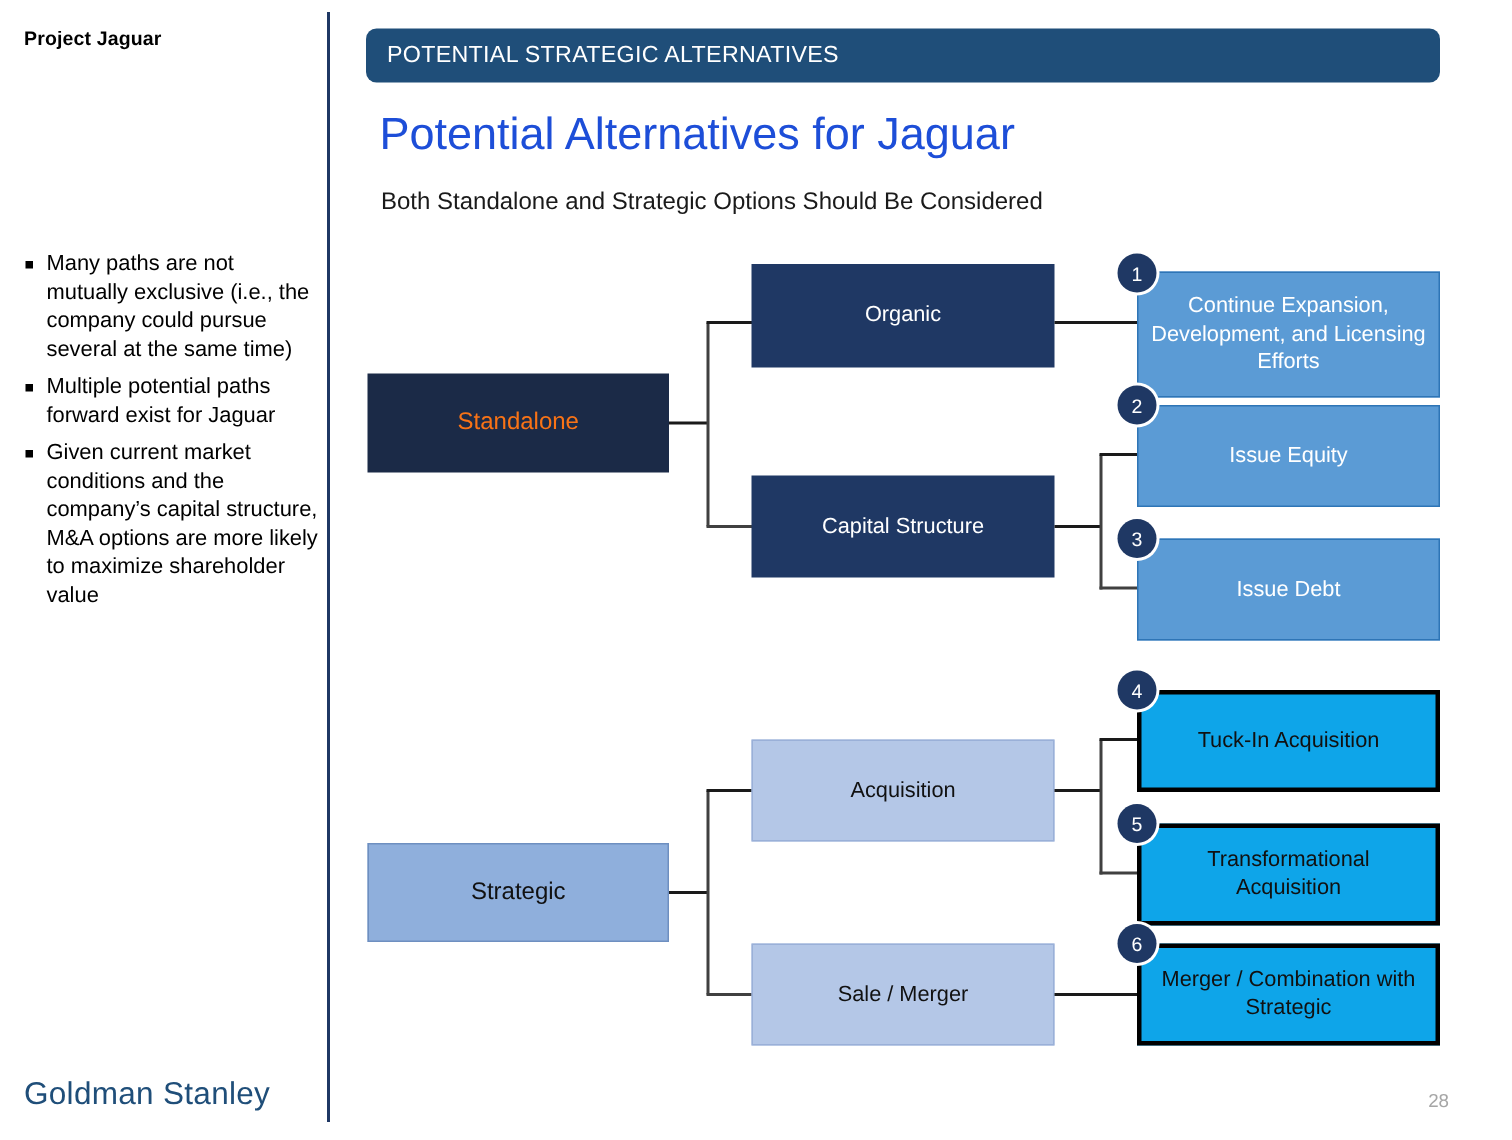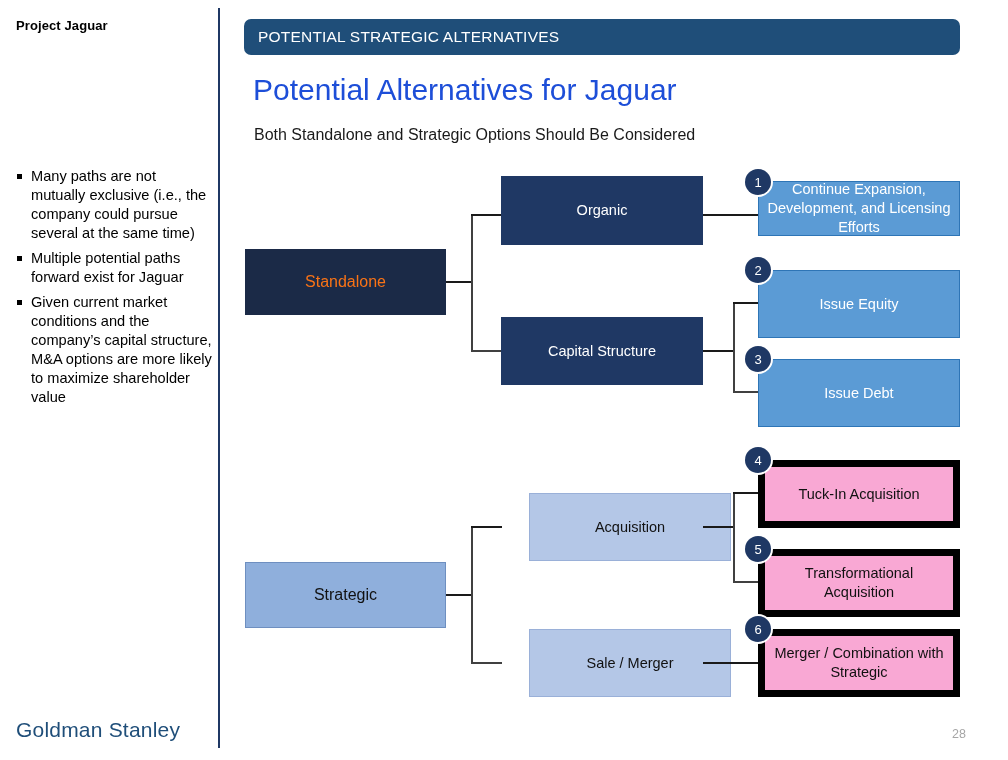--- a/index.html
+++ b/index.html
@@ -75,22 +75,22 @@
     text-align:center;
     font-size:14.5px;
     line-height:1.30;
     padding:4px 8px;
   }
   .node.l1{font-size:16px;}
   .node.navy-dark{background:#1B2A47;color:#f97316;}
   .node.navy{background:#1F3864;color:#ffffff;}
   .node.blue-mid{background:#5B9BD5;color:#ffffff;border:1px solid #2E75B6;}
   .node.blue-soft{background:#8FAFDC;color:#111111;border:1px solid #6E8FC0;}
-  .node.blue-pale{background:#B4C7E7;color:#111111;border:1px solid #9AB0D8;margin-left:28px;}
-  .node.blue-faint{background:#f9a8d4;color:#111111;border:7px solid #000000;}
+  .node.blue-pale{background:#B4C7E7;color:#111111;border:1px solid #9AB0D8;}
+  .node.blue-faint{background:#0ea5e9;color:#111111;border:3px solid #000000;}
 
   .badge{
     position:absolute;
     width:26px;height:26px;border-radius:50%;
     background:#1F3864;
     color:#ffffff;
     font-size:13px;
     display:flex;align-items:center;justify-content:center;
     box-shadow:0 0 0 2px #ffffff;
     z-index:5;
@@ -154,21 +154,21 @@
       <span>Capital Structure</span>
     </div>
 
     <div class="conn dark" style="left:703px;top:214px;width:56px;height:2px;"></div>
 
     <div class="conn dark" style="left:703px;top:350px;width:31px;height:2px;"></div>
     <div class="conn" style="left:733px;top:303px;width:2px;height:90px;"></div>
     <div class="conn dark" style="left:733px;top:302px;width:26px;height:2px;"></div>
     <div class="conn" style="left:733px;top:391px;width:26px;height:2px;"></div>
 
-    <div class="node blue-mid" style="left:758px;top:181px;width:202px;height:55px;">
+    <div class="node blue-mid" style="left:758px;top:181px;width:202px;height:84px;">
       <span>Continue Expansion, Development, and Licensing Efforts</span>
     </div>
     <div class="badge" style="left:745px;top:169px;">
       <span>1</span>
     </div>
 
     <div class="node blue-mid" style="left:758px;top:270px;width:202px;height:68px;">
       <span>Issue Equity</span>
     </div>
     <div class="badge" style="left:745px;top:257px;">

